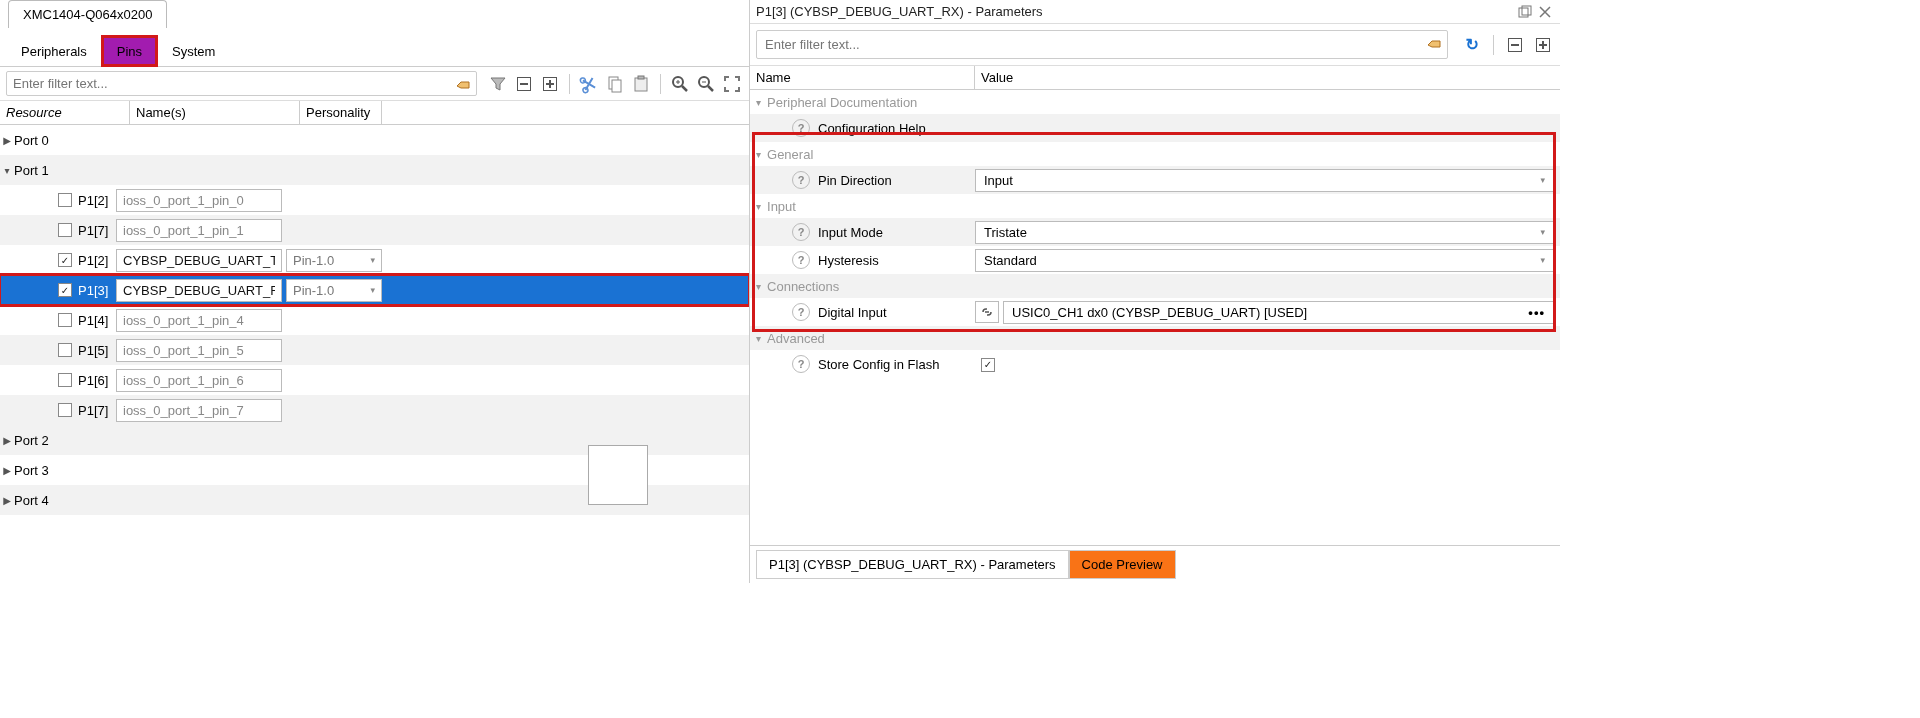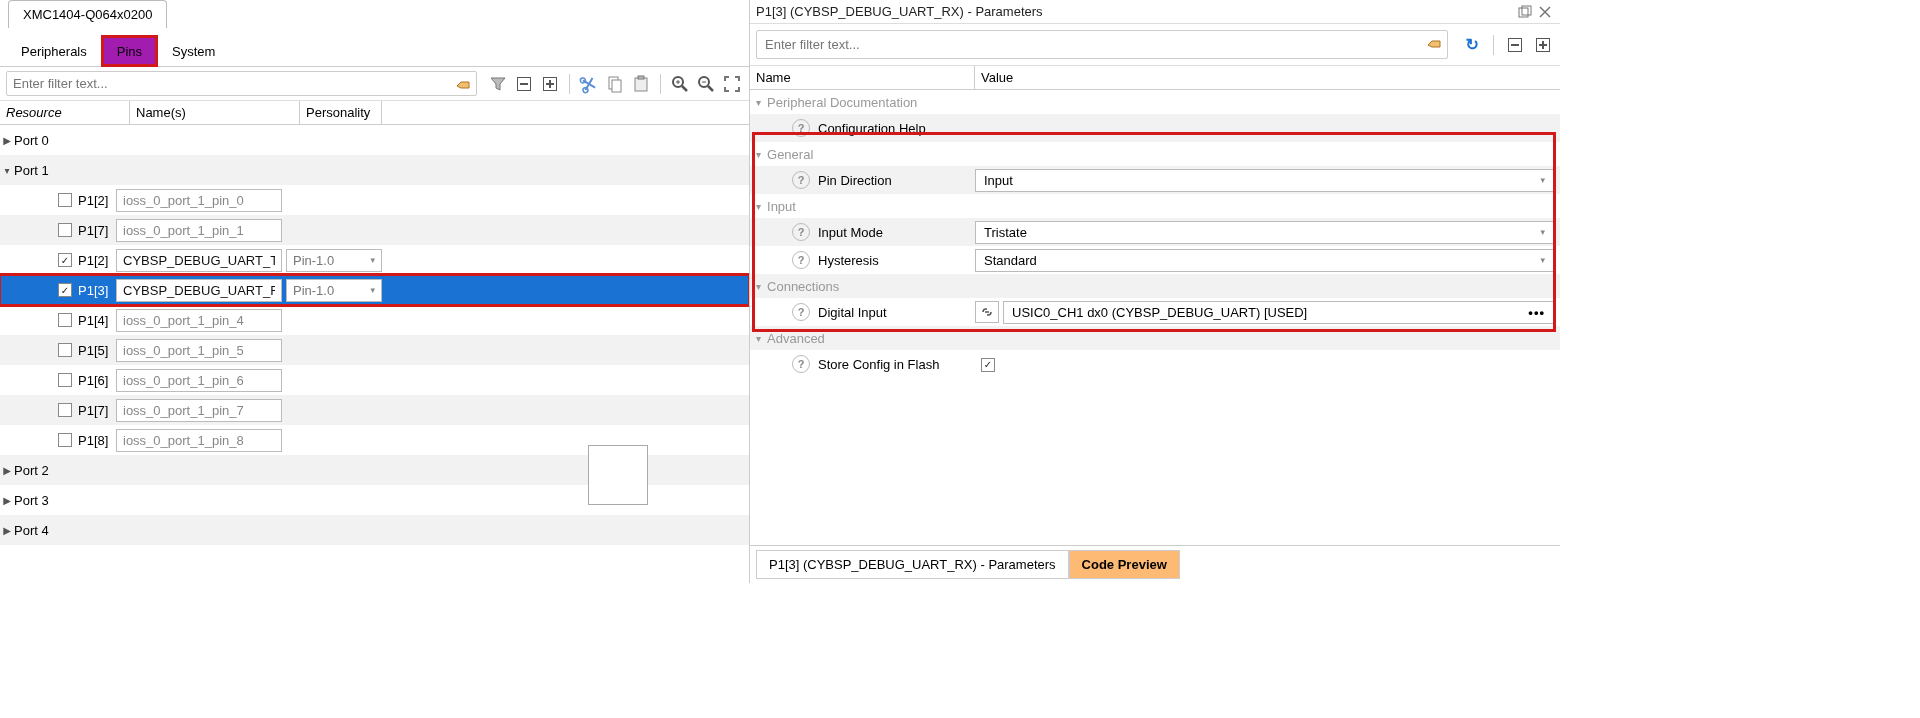--- a/index.html
+++ b/index.html
@@ -82,21 +82,21 @@
 .param-dd { display: flex; align-items: center; justify-content: space-between; border: 1px solid #bbb; padding: 3px 8px; background: #fff; }
 .param-input-combo { display: flex; align-items: center; gap: 4px; }
 .link-ico { width: 24px; height: 22px; border: 1px solid #bbb; display: inline-flex; align-items: center; justify-content: center; background: #fff; }
 .param-text { flex: 1; border: 1px solid #bbb; padding: 3px 8px; background: #fff; display: flex; align-items: center; justify-content: space-between; }
 .dots { font-weight: bold; letter-spacing: 1px; }
 
 
 .right-bottom { display: flex; border-top: 1px solid #ccc; padding: 4px 6px; gap: 0; }
 .btab { padding: 6px 12px; border: 1px solid #ccc; background: #fff; cursor: pointer; }
 .btab.active { background: #fff; }
-.btab.inactive { background: #fdba74; font-weight: bold; }
+.btab.inactive { background: #f97316; }
 
 
 .box-ico { width: 14px; height: 14px; border: 1px solid #555; position: relative; }
 .box-ico.minus::after { content: ""; position: absolute; top: 5px; left: 2px; right: 2px; height: 2px; background: #555; }
 .box-ico.plus::before { content: ""; position: absolute; top: 5px; left: 2px; right: 2px; height: 2px; background: #555; }
 .box-ico.plus::after { content: ""; position: absolute; left: 5px; top: 2px; bottom: 2px; width: 2px; background: #555; }
 .scissors { transform: rotate(-15deg); }
 .funnel svg { display: block; }
 </style>
 </head>
@@ -258,27 +258,20 @@
     </div>
 
     <div class="tree-row stripe">
       <span class="indent"></span>
         <span class="indent"></span>
       <span class="cb"></span>
       <span class="pin-label">P1[7]</span>
       <input class="name-field" value="ioss_0_port_1_pin_7" style="">
     </div>
 
-    <div class="tree-row">
-      <span class="indent"></span>
-        <span class="indent"></span>
-      <span class="cb"></span>
-      <span class="pin-label">P1[8]</span>
-      <input class="name-field" value="ioss_0_port_1_pin_8" style="">
-    </div>
 
     <div class="tree-row stripe">
         <span class="expander">▶</span>
         <span>Port 2</span>
       </div>
     <div class="tree-row">
         <span class="expander">▶</span>
         <span>Port 3</span>
       </div>
     <div class="tree-row stripe">

